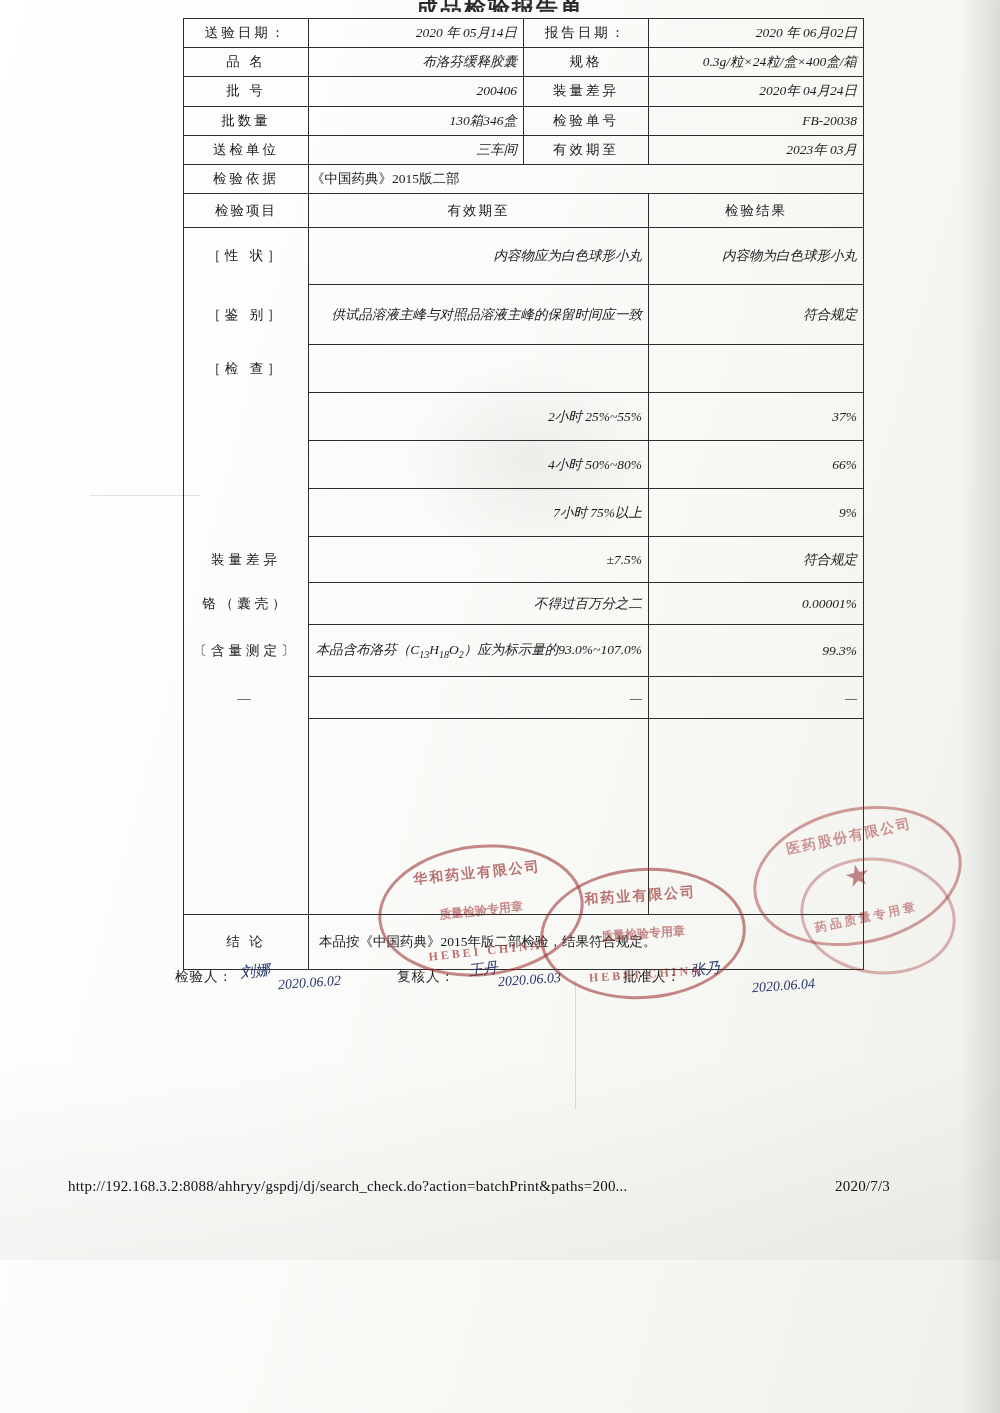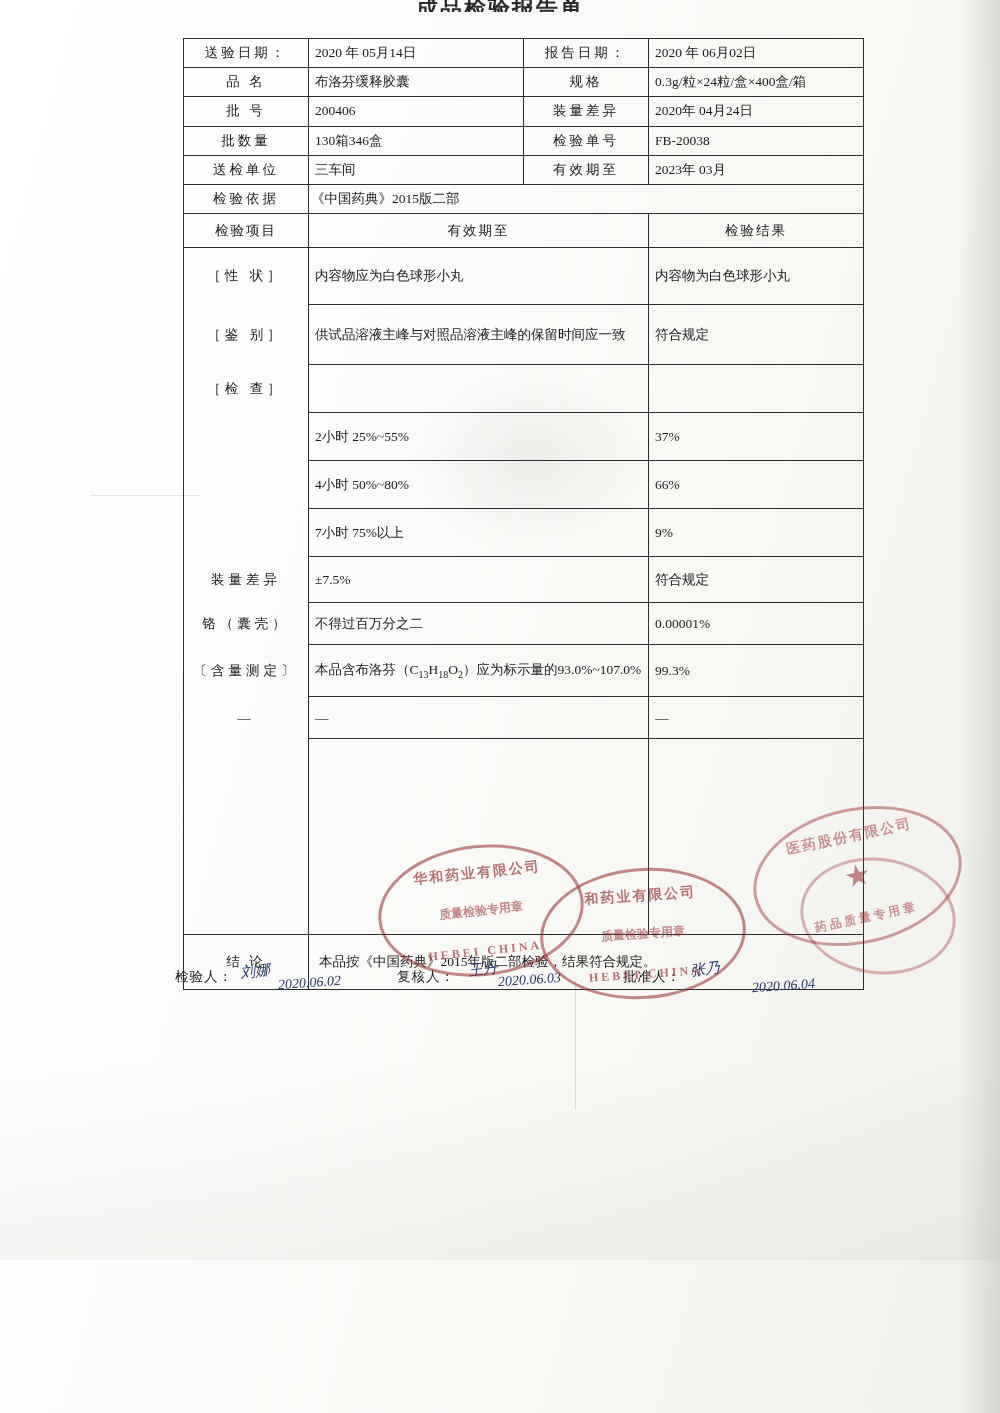--- a/index.html
+++ b/index.html
@@ -68,31 +68,30 @@
     height: 18px;
   }
 
   table.report {
     position: absolute;
     left: 183px;
     top: 18px;
     width: 680px;
     border-collapse: collapse;
     table-layout: fixed;
-    margin-top: 20px;
   }
   table.report td {
     border: 1px solid #2d2d2d;
     font-size: 13.5px;
     padding: 5px 6px;
     vertical-align: middle;
     line-height: 1.35;
   }
   .lbl { text-align: center; letter-spacing: 3px; white-space: nowrap; }
-  .ctr { text-align: left; }
+  .ctr { text-align: right; font-style: italic; }
   .hdr { text-align: center; letter-spacing: 2px; }
   .tall { height: 28px; }
 
   
   col.c1 { width: 125px; }
   col.c2 { width: 215px; }
   col.c3 { width: 125px; }
   col.c4 { width: 215px; }
 
   .sec-label {
@@ -368,14 +367,18 @@
     <span class="stamp-text-bot">HEBEI CHINA</span>
   </div>
 
   <div class="stamp stamp-c">
     <span class="stamp-text-top">医药股份有限公司</span>
     <span class="stamp-star">★</span>
     <span class="stamp-text-bot">药品质量专用章</span>
   </div>
   <div class="stamp stamp-c2"></div>
 
+  <div class="footer">
+    <span class="url">http://192.168.3.2:8088/ahhryy/gspdj/dj/search_check.do?action=batchPrint&amp;paths=200...</span>
+    <span class="date">2020/7/3</span>
+  </div>
 
 </div>
 
 </body></html>

